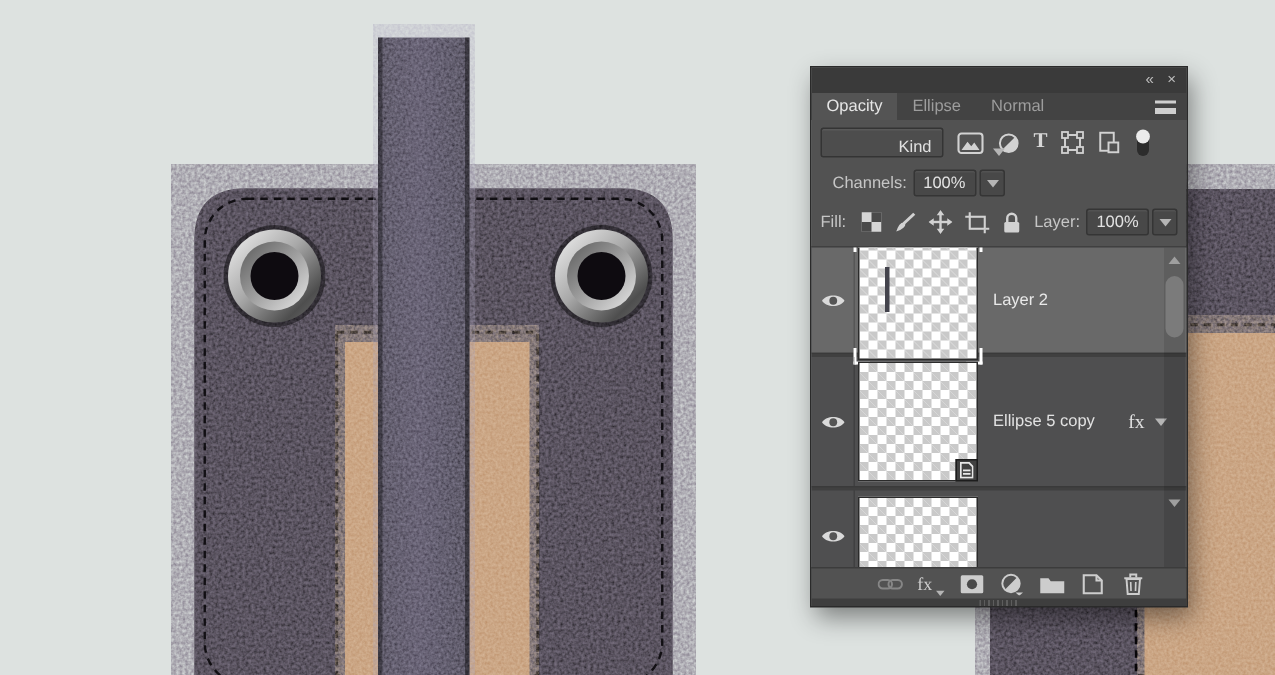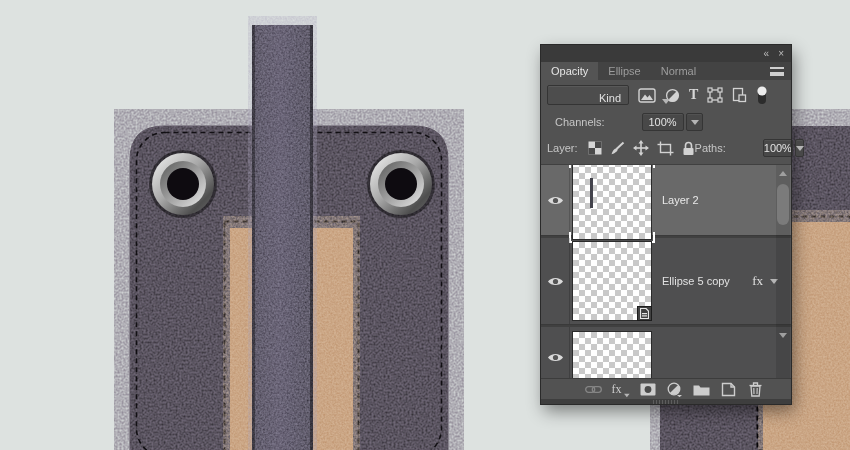--- a/index.html
+++ b/index.html
@@ -32,21 +32,21 @@
   .blend-dd{width:122px;height:18px;}
   .chev{width:7px;height:5px;position:relative;flex:none;}
   .chev:before{content:"";position:absolute;left:0;top:0;border-left:4px solid transparent;
       border-right:4px solid transparent;border-top:5px solid #b5b5b5;}
   .filter-icons{display:flex;align-items:center;gap:9px;margin-left:9px;}
   .fi{display:flex;align-items:center;justify-content:center;}
   .vlabel{color:#c6c6c6;margin-left:8px;margin-right:4px;}
   .vbox{height:18px;background:#484848;border:1px solid #353535;border-radius:2px;
         box-shadow:inset 0 1px 0 rgba(255,255,255,.06);display:flex;align-items:center;
         justify-content:center;color:#e2e2e2;}
-  .vval{width:42px;margin-left:33px;}
+  .vval{width:42px;}
   .vchev{width:17px;margin-left:2px;}
   .lock-icons{display:flex;align-items:center;gap:8px;margin-left:6px;}
 
   
   .p-list{position:relative;flex:1;background:#4f4f50;overflow:hidden;}
   .lrow{display:flex;align-items:center;position:relative;}
   .lrow.sel{background:#696969;}
   .ldiv{height:3px;background:#404040;border-top:1px solid #3a3a3a;}
   .eye-col{width:29px;align-self:stretch;display:flex;align-items:center;
            justify-content:center;border-right:1px solid rgba(0,0,0,.18);flex:none;}
@@ -223,21 +223,21 @@
 
       <div class="crow">
         <span class="vlabel">Channels:</span>
         <div class="vbox vval">100%</div>
         <div class="vbox vchev">
           <span class="chev"></span>
         </div>
       </div>
 
       <div class="crow" style="margin-bottom:7px">
-        <span class="vlabel" style="margin-left:0">Layer:</span>
+        <span class="vlabel" style="margin-left:0">Fill:</span>
         <div class="lock-icons">
           <span class="fi">
             <svg width="14" height="14" viewBox="0 0 14 14">
               <rect x="0.5" y="0.5" width="13" height="13" fill="#d6d6d6"></rect>
               <rect x="7" y="0.5" width="6.5" height="6.5" fill="#4a4a4a"></rect>
               <rect x="0.5" y="7" width="6.5" height="6.5" fill="#4a4a4a"></rect>
             </svg>
           </span>
           <span class="fi">
             <svg width="15" height="15" viewBox="0 0 15 15">
@@ -261,21 +261,21 @@
               <line x1="14" y1="11.5" x2="16.5" y2="11.5" stroke="#d2d2d2" stroke-width="1.4"></line>
             </svg>
           </span>
           <span class="fi">
             <svg width="13" height="15" viewBox="0 0 13 15">
               <path d="M3.5 7 V4.5 a3 3 0 0 1 6 0 V7" fill="none" stroke="#d2d2d2" stroke-width="1.6"></path>
               <rect x="1.5" y="7" width="10" height="7" rx="1" fill="#d2d2d2"></rect>
             </svg>
           </span>
         </div>
-        <span class="vlabel" style="margin-left:auto">Paths:</span>
+        <span class="vlabel" style="margin-left:auto">Layer:</span>
         <div class="vbox vval">100%</div>
         <div class="vbox vchev">
           <span class="chev"></span>
         </div>
       </div>
     </div>
 
     <div class="p-list">
 
       <div class="lrow sel" style="height:70px">

